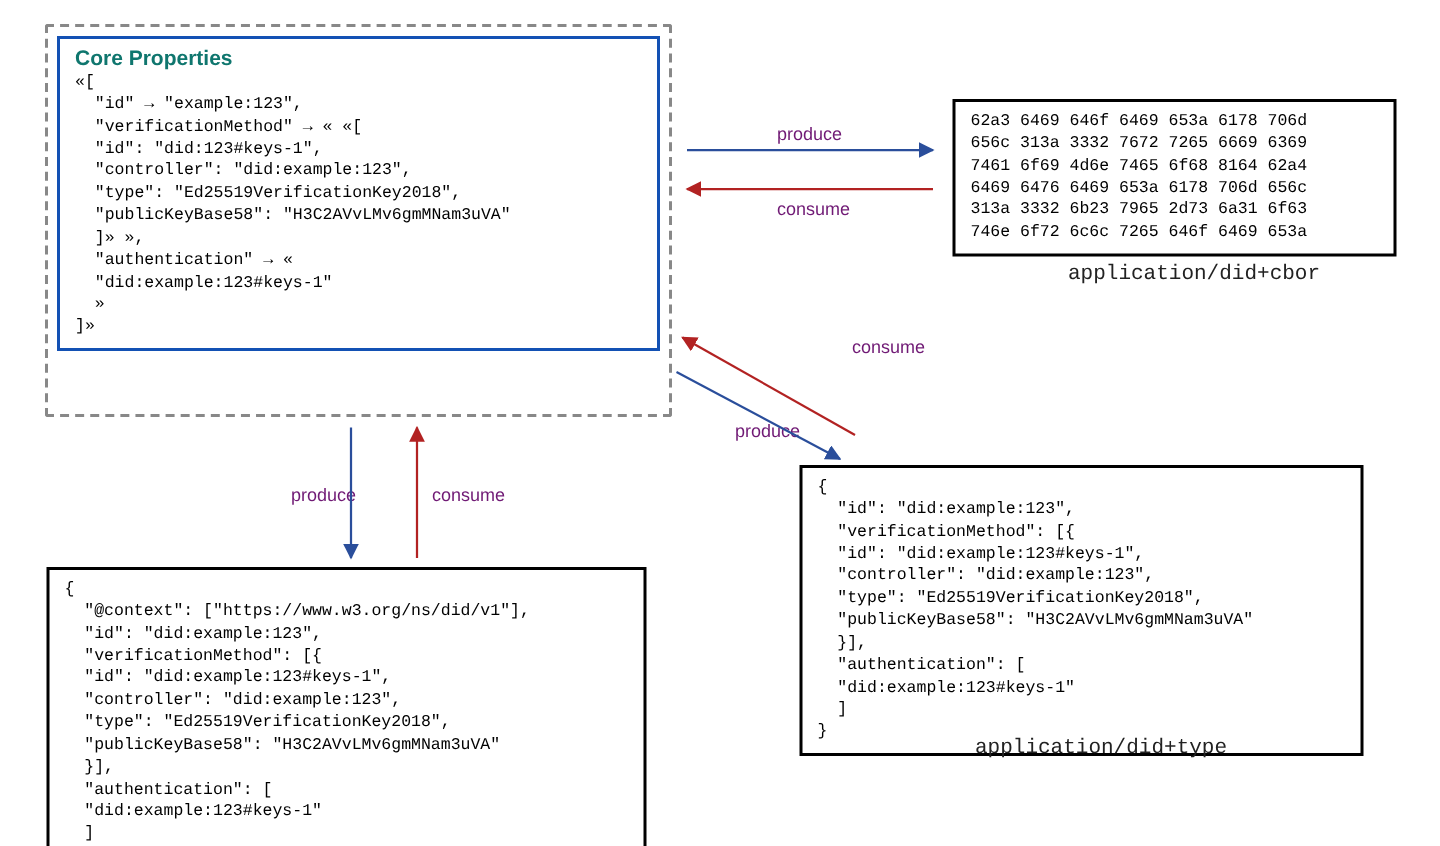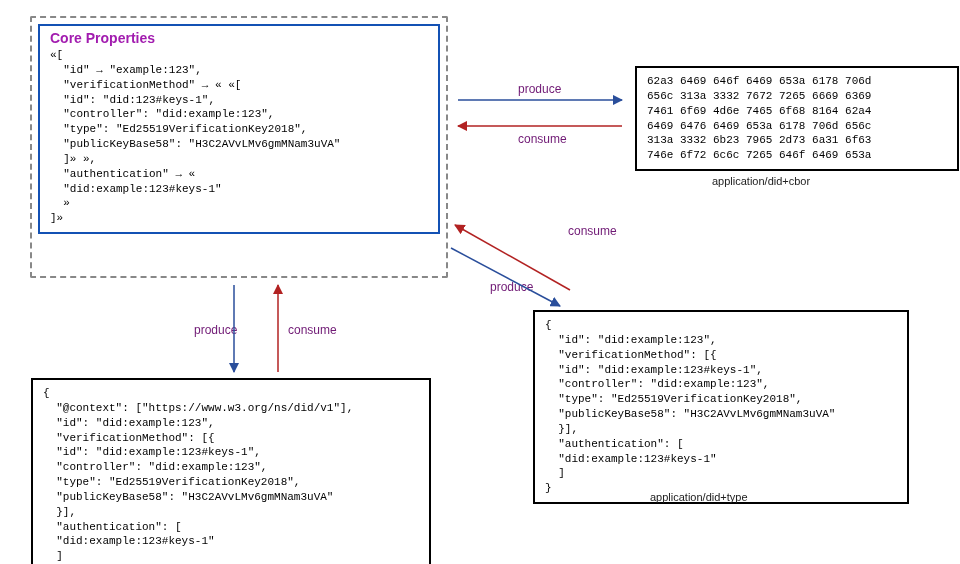--- a/index.html
+++ b/index.html
@@ -22,35 +22,36 @@
     border: 2px dashed #888;
     border-radius: 2px;
     padding: 6px;
   }
   .blue-box {
     border: 2px solid #1351b4;
     padding: 4px 10px 6px 10px;
     margin-bottom: 6px;
   }
   .blue-title {
-    color: #a21caf;
+    color: #0f766e;
     font-weight: bold;
     font-size: 14px;
     margin-bottom: 2px;
   }
   .black-box {
     position: absolute;
     border: 2px solid #000;
     padding: 6px 10px;
     background: #fff;
   }
   .caption {
     position: absolute;
-    font-size: 11px;
+    font-size: 14px;
     color: #222;
+    font-family: Liberation Mono, monospace;
   }
   .arrow-label {
     position: absolute;
     font-size: 12px;
     color: #701a75;
   }
   svg.arrows {
     position: absolute;
     left: 0; top: 0;
     width: 960px; height: 564px;
@@ -71,21 +72,21 @@
   "type": "Ed25519VerificationKey2018",
   "publicKeyBase58": "H3C2AVvLMv6gmMNam3uVA"
   ]» »,
   "authentication" → «
   "did:example:123#keys-1"
   »
 ]»</div>
   </div>
 </div>
 
-<div class="black-box" style="left:635px; top:66px; width:324px;">
+<div class="black-box" style="left:635px; top:66px; width:296px;">
   <div class="mono">62a3 6469 646f 6469 653a 6178 706d
 656c 313a 3332 7672 7265 6669 6369
 7461 6f69 4d6e 7465 6f68 8164 62a4
 6469 6476 6469 653a 6178 706d 656c
 313a 3332 6b23 7965 2d73 6a31 6f63
 746e 6f72 6c6c 7265 646f 6469 653a</div>
 </div>
 <div class="caption" style="left:712px; top:175px;">application/did+cbor</div>
 
 <div class="black-box" style="left:533px; top:310px; width:376px;">

